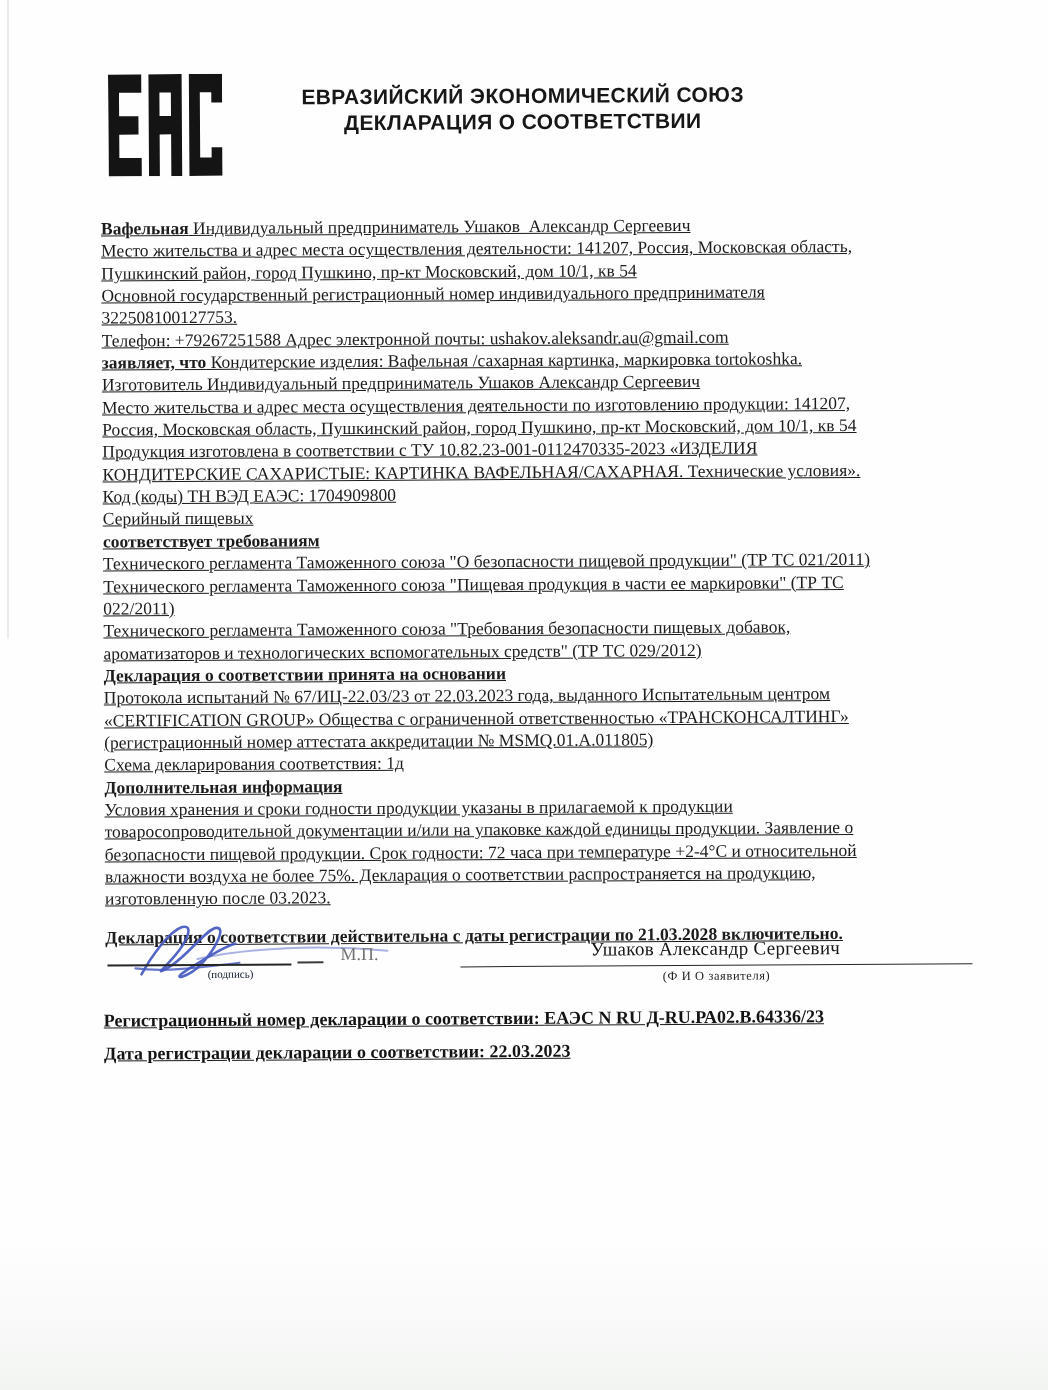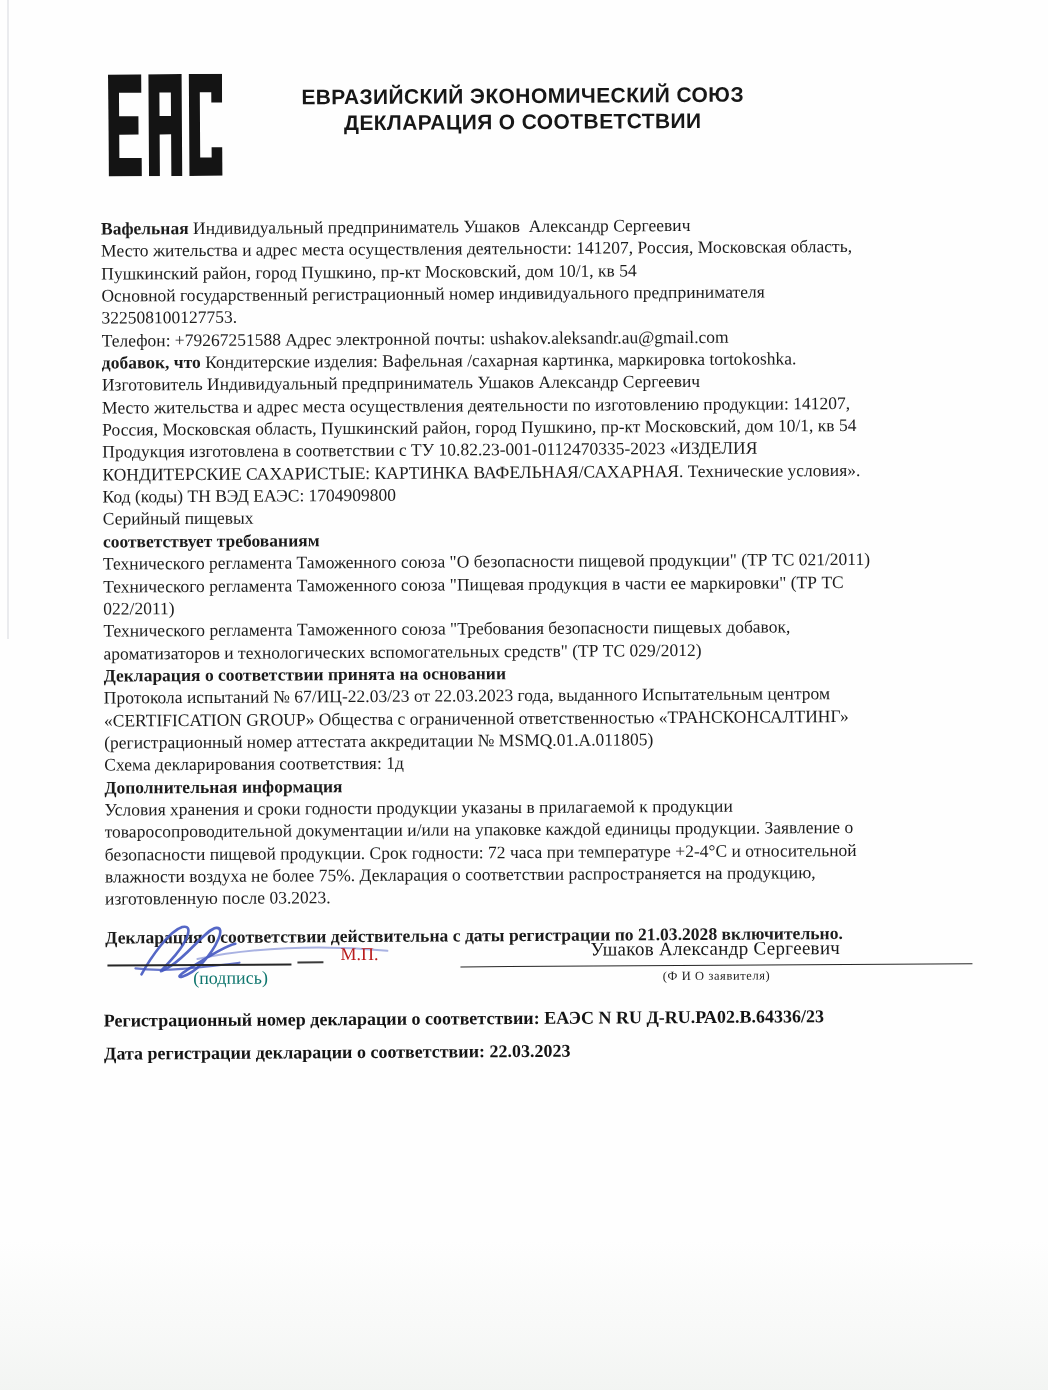--- a/index.html
+++ b/index.html
@@ -1,19 +1,19 @@
 <!DOCTYPE html>
 <html><head>
 <meta charset="utf-8">
 <style>
   html,body { margin:0; padding:0; background:#ffffff; }
   .page {
     position:relative; width:1048px; height:1390px;
     background:#fefefe; overflow:hidden;
-    font-family:"Liberation Serif", serif; color:#1c1c1c;
+    font-family:"Liberation Serif", serif; color:#1c1c1c;text-decoration:underline;
   }
   .page::after {
     content:""; position:absolute; left:0; right:0; bottom:0; height:150px;
     background:linear-gradient(180deg, rgba(234,237,234,0) 0%, rgba(231,235,231,.30) 65%, rgba(226,231,226,.42) 100%);
     pointer-events:none;
   }
   .scan-edge { position:absolute; left:7px; top:0; width:2px; height:46%; background:#eaebee; }
   .tilt { transform:rotate(-0.35deg); transform-origin:520px 0px; }
 
   .doc-header { position:relative; height:102px; margin:72px 103px 0 100px; }
@@ -27,22 +27,22 @@
   .body-text { margin:41px 103px 0 100px; font-size:17.5px; line-height:22.35px; }
   .body-text p { margin:0; white-space:pre-wrap; }
   .body-text b { font-weight:bold; }
 
   .validity { margin:16px 103px 0 100px; font-weight:bold; font-size:17.6px; line-height:22px; white-space:pre-wrap; }
 
   .signature-row { position:relative; height:48px; margin:0 103px 0 100px; }
   .sig-scribble { position:absolute; left:22px; top:-26px; width:272px; height:62px; }
   .sig-line-left { position:absolute; left:2px; top:16px; width:184px; border-bottom:2px solid #262626; }
   .sig-line-dash { position:absolute; left:192px; top:14px; width:26px; border-bottom:2px solid #3a3a3a; }
-  .sig-caption-left { position:absolute; left:55px; top:20px; width:140px; text-align:center; font-size:18px; color:#0f766e; }
-  .sig-mp { position:absolute; left:235px; top:-3px; font-size:18px; color:#b91c1c; }
+  .sig-caption-left { position:absolute; left:55px; top:20px; width:140px; text-align:center; font-size:11px; color:#0f172a; }
+  .sig-mp { position:absolute; left:235px; top:-3px; font-size:18px; color:#737373; }
   .sig-name { position:absolute; left:355px; top:-7px; width:510px; text-align:center; font-size:19px; letter-spacing:.3px; color:#161616; }
   .sig-line-right { position:absolute; left:355px; top:20px; width:512px; border-bottom:1.6px solid #262626; }
   .sig-caption-right { position:absolute; left:355px; top:24px; width:512px; text-align:center; font-size:12.5px; letter-spacing:.6px; color:#222; }
 
   .registration { margin:8px 103px 0 98px; font-size:18px; font-weight:bold; line-height:33px; color:#141414; }
   .registration p { margin:0; }
 </style>
 </head>
 <body>
 
@@ -66,21 +66,21 @@
       </div>
     </header>
 
     <main class="body-text">
       <p><b>Вафельная</b><span> Индивидуальный предприниматель Ушаков  Александр Сергеевич</span></p>
       <p><span>Место жительства и адрес места осуществления деятельности: 141207, Россия, Московская область,
 Пушкинский район, город Пушкино, пр-кт Московский, дом 10/1, кв 54</span></p>
       <p><span>Основной государственный регистрационный номер индивидуального предпринимателя
 322508100127753.</span></p>
       <p><span>Телефон: +79267251588 Адрес электронной почты: ushakov.aleksandr.au@gmail.com</span></p>
-      <p><b>добавок, что</b><span> Кондитерские изделия: Вафельная /сахарная картинка, маркировка tortokoshka.</span></p>
+      <p><b>заявляет, что</b><span> Кондитерские изделия: Вафельная /сахарная картинка, маркировка tortokoshka.</span></p>
       <p><span>Изготовитель Индивидуальный предприниматель Ушаков Александр Сергеевич</span></p>
       <p><span>Место жительства и адрес места осуществления деятельности по изготовлению продукции: 141207,
 Россия, Московская область, Пушкинский район, город Пушкино, пр-кт Московский, дом 10/1, кв 54</span></p>
       <p><span>Продукция изготовлена в соответствии с ТУ 10.82.23-001-0112470335-2023 «ИЗДЕЛИЯ
 КОНДИТЕРСКИЕ САХАРИСТЫЕ: КАРТИНКА ВАФЕЛЬНАЯ/САХАРНАЯ. Технические условия».</span></p>
       <p><span>Код (коды) ТН ВЭД ЕАЭС: 1704909800</span></p>
       <p><span>Серийный пищевых</span></p>
       <p><b>соответствует требованиям</b></p>
       <p><span>Технического регламента Таможенного союза "О безопасности пищевой продукции" (ТР ТС 021/2011)</span></p>
       <p><span>Технического регламента Таможенного союза "Пищевая продукция в части ее маркировки" (ТР ТС

